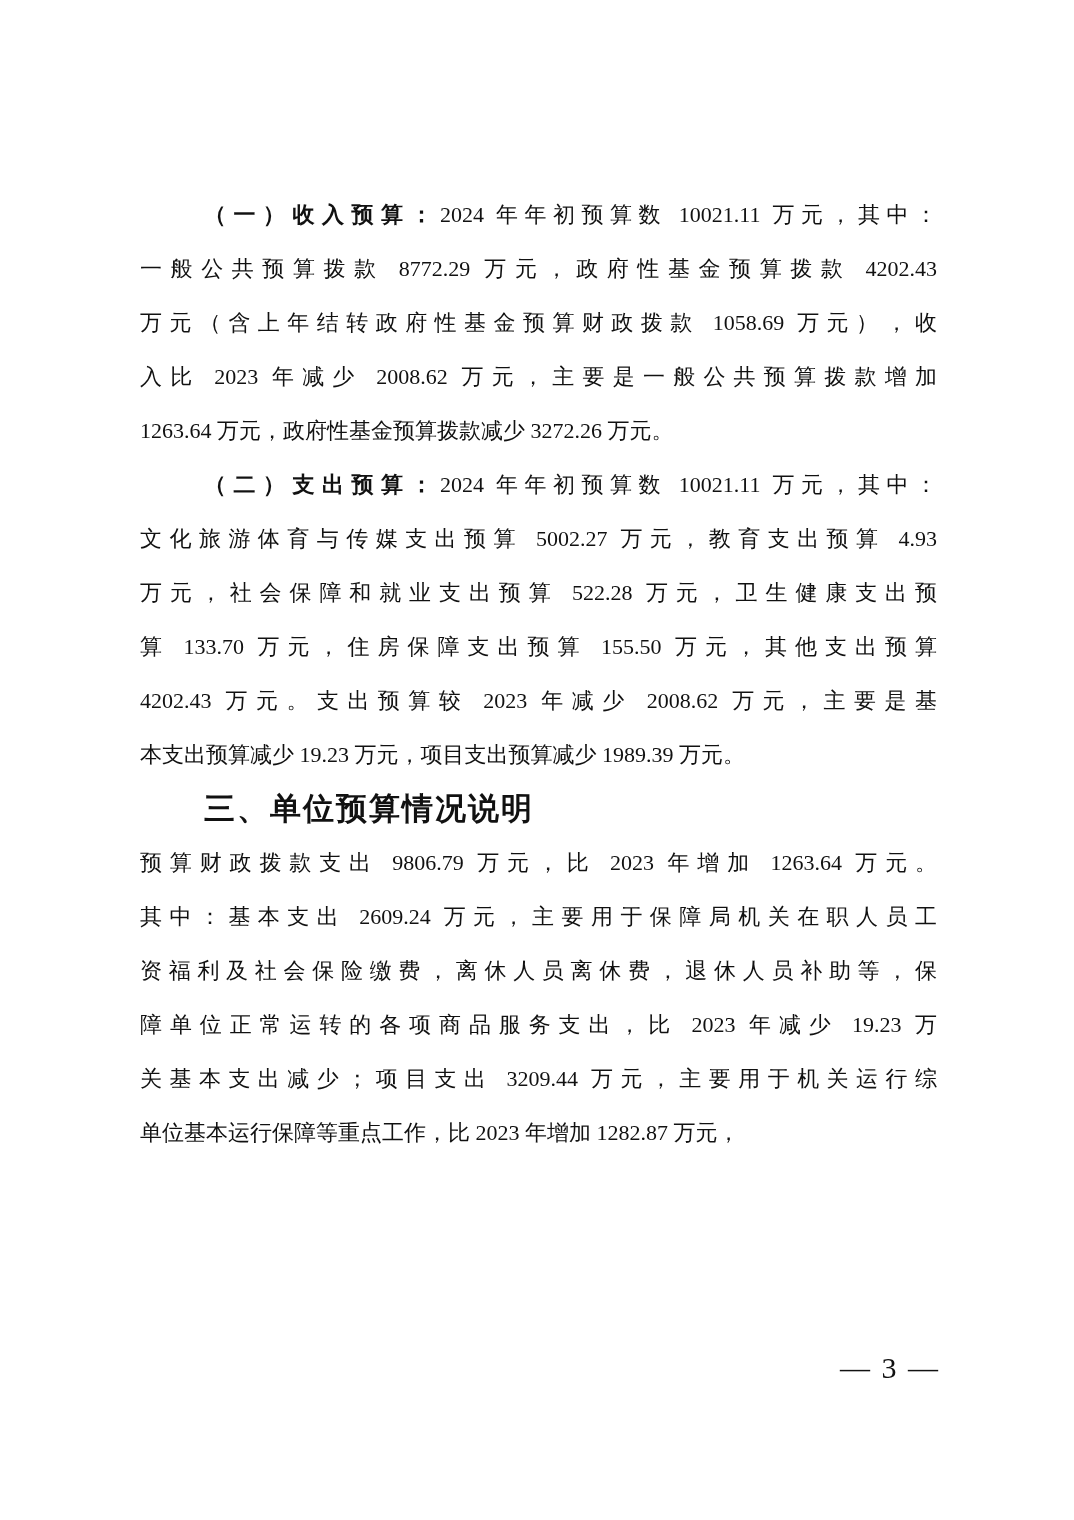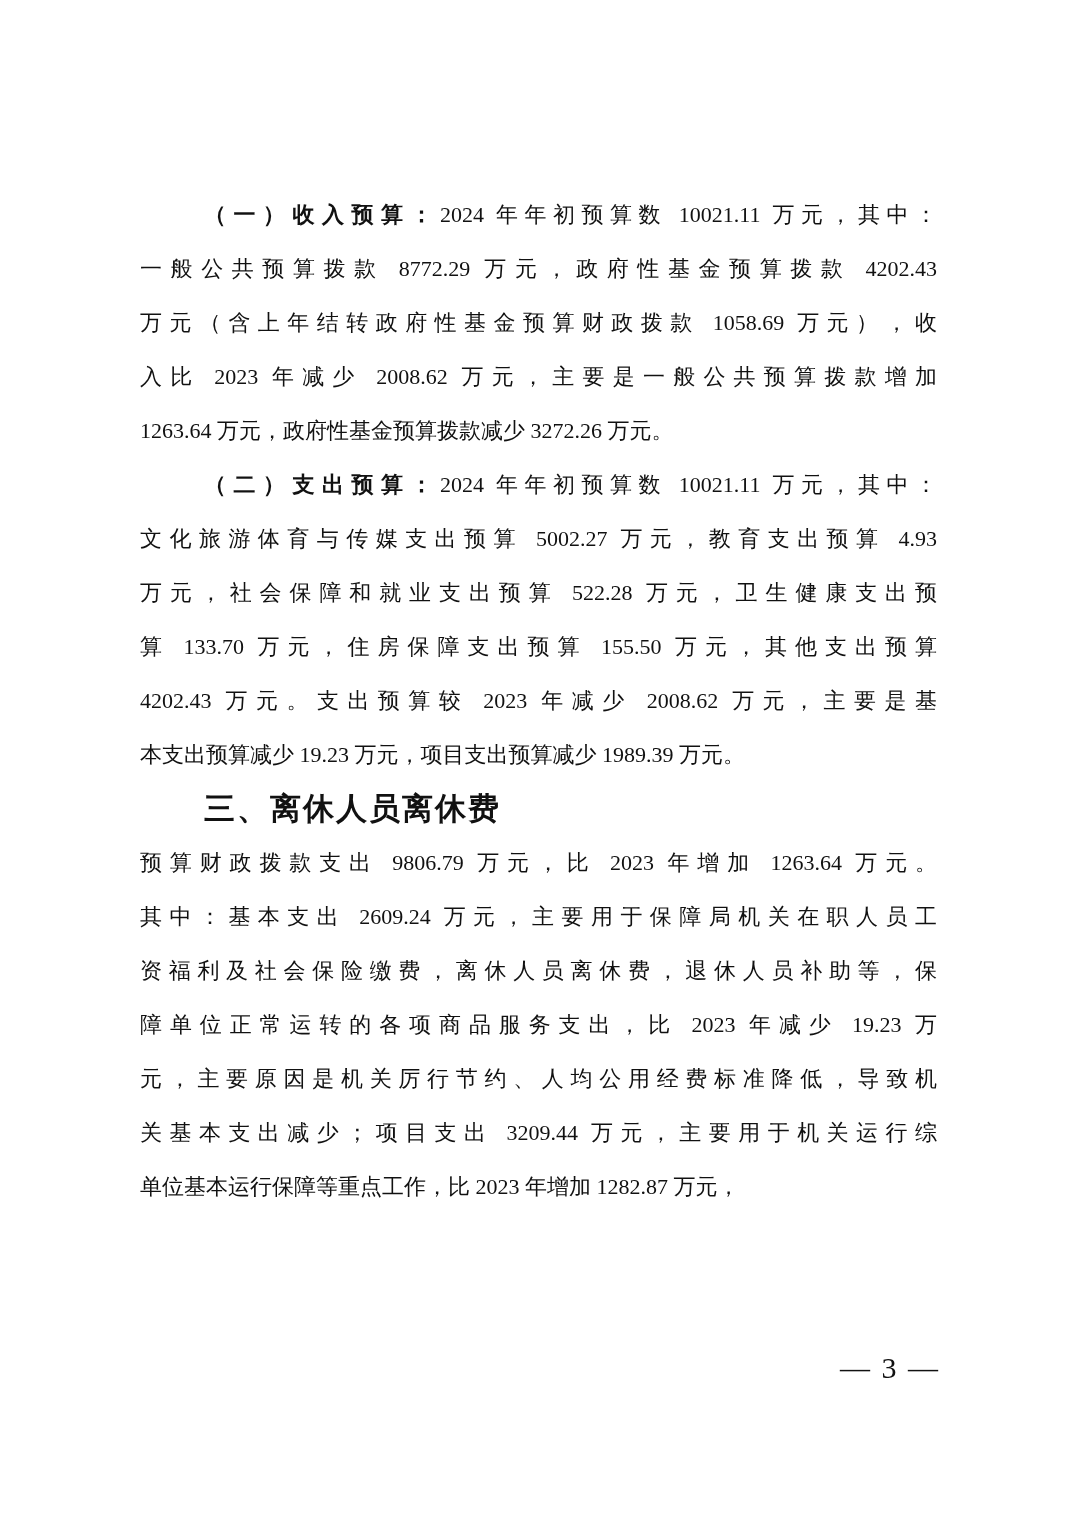--- a/index.html
+++ b/index.html
@@ -77,27 +77,26 @@
 
   <div>
     <div class="line indent"><span class="lead-bold">（二）支出预算：</span><span>2024 年年初预算数 10021.11 万元，其中：</span></div>
     <div class="line">文化旅游体育与传媒支出预算 5002.27 万元，教育支出预算 4.93</div>
     <div class="line">万元，社会保障和就业支出预算 522.28 万元，卫生健康支出预</div>
     <div class="line">算 133.70 万元，住房保障支出预算 155.50 万元，其他支出预算</div>
     <div class="line">4202.43 万元。支出预算较 2023 年减少 2008.62 万元，主要是基</div>
     <div class="line lastline">本支出预算减少 19.23 万元，项目支出预算减少 1989.39 万元。</div>
   </div>
 
-  <div class="heading-line">三、离休人员离休费</div>
+  <div class="heading-line">三、单位预算情况说明</div>
 
   <div>
     <div class="line">预算财政拨款支出 9806.79 万元，比 2023 年增加 1263.64 万元。</div>
     <div class="line">其中：基本支出 2609.24 万元，主要用于保障局机关在职人员工</div>
     <div class="line">资福利及社会保险缴费，离休人员离休费，退休人员补助等，保</div>
     <div class="line">障单位正常运转的各项商品服务支出，比 2023 年减少 19.23 万</div>
-    <div class="line">元，主要原因是机关厉行节约、人均公用经费标准降低，导致机</div>
     <div class="line">关基本支出减少；项目支出 3209.44 万元，主要用于机关运行综</div>
     <div class="line lastline">单位基本运行保障等重点工作，比 2023 年增加 1282.87 万元，</div>
   </div>
 
 </div>
 
 <div class="page-footer">— 3 —</div>
 
 </body></html>

